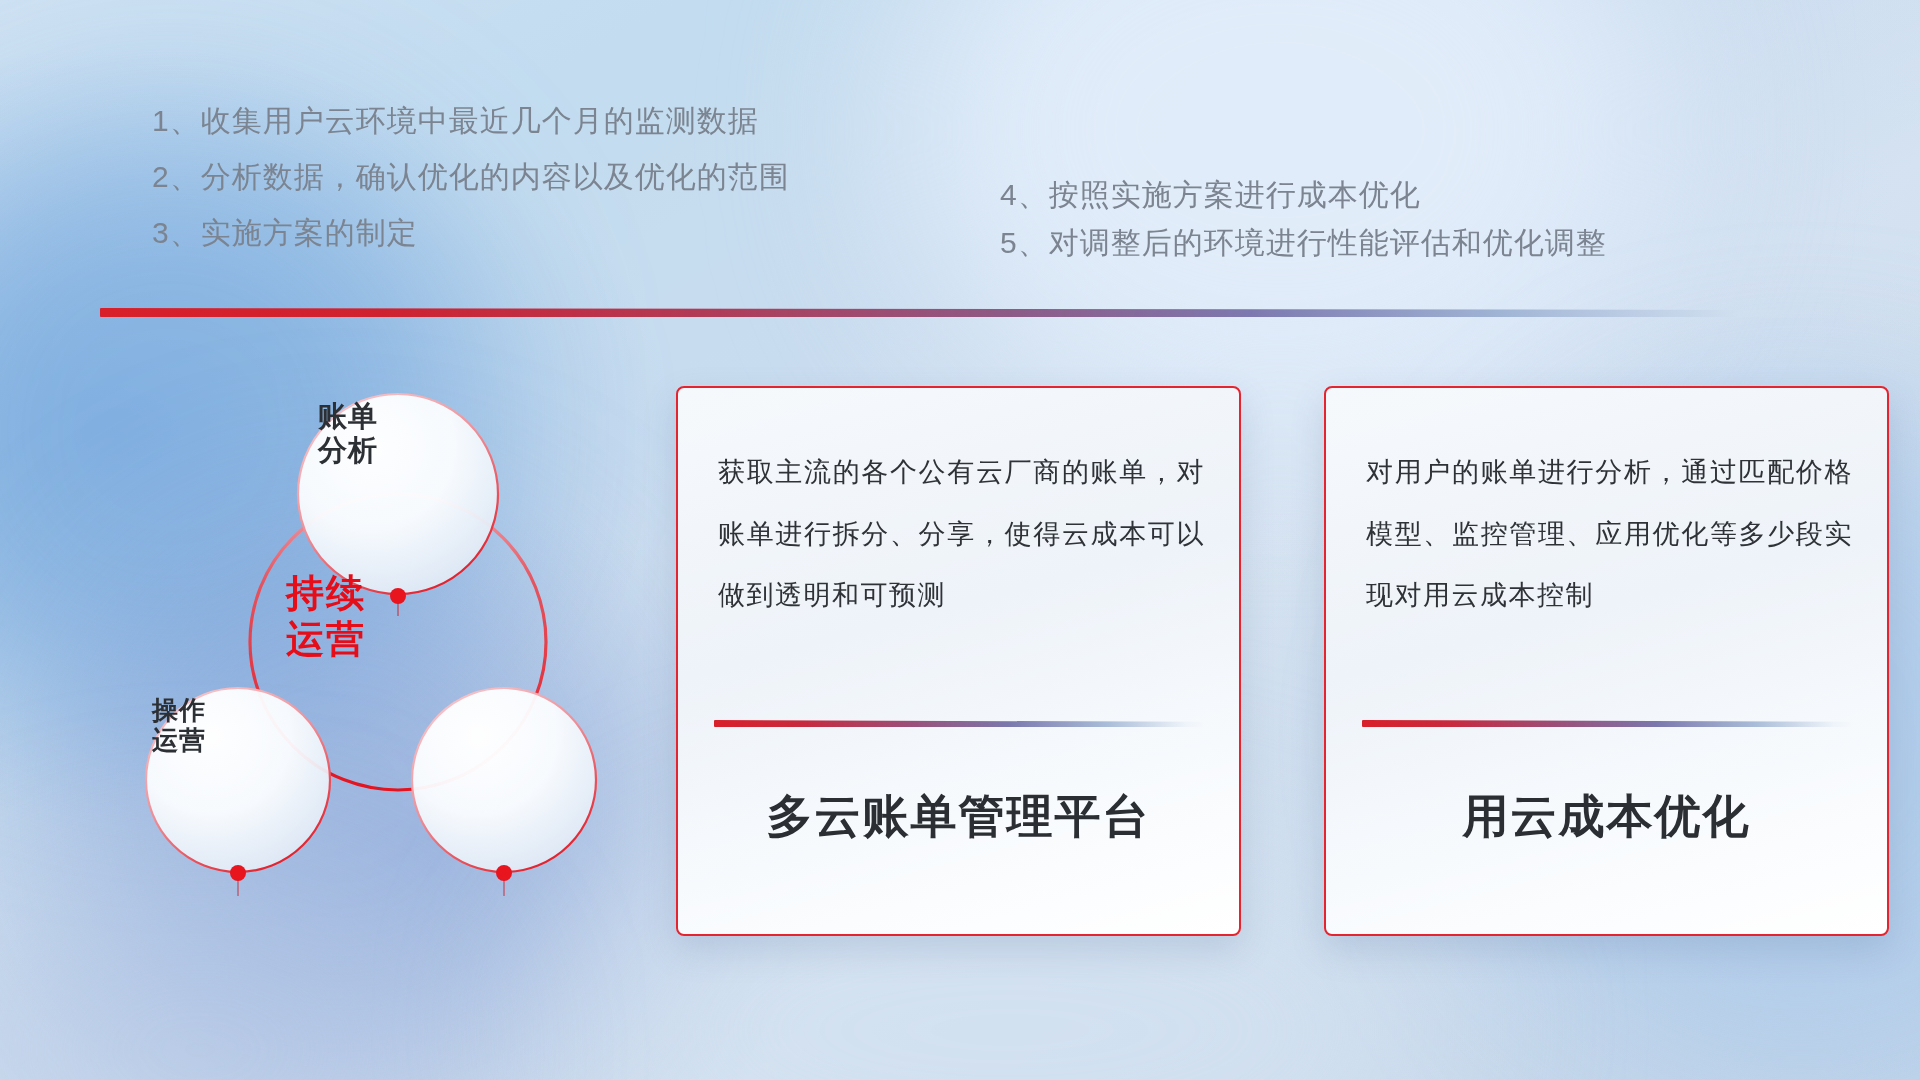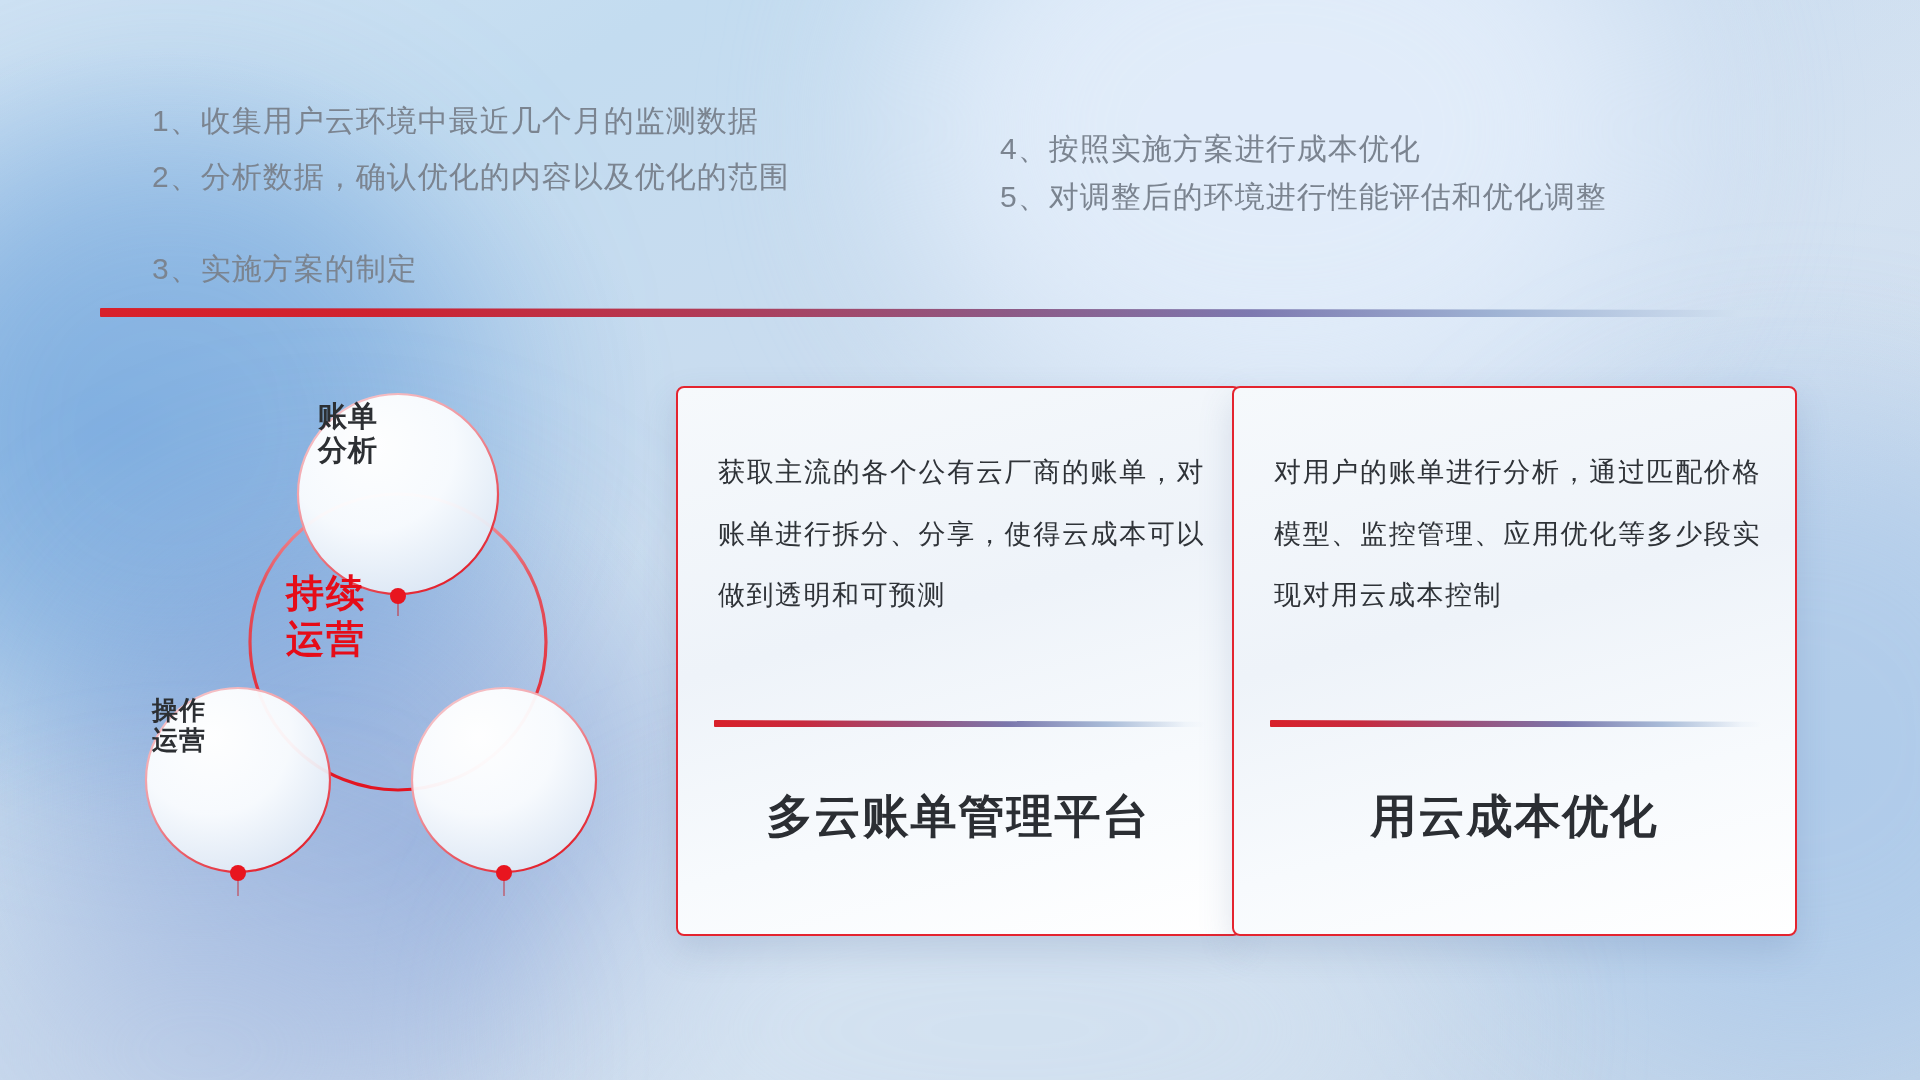--- a/index.html
+++ b/index.html
@@ -47,25 +47,25 @@
   }
   .step {
     position: absolute;
     white-space: nowrap;
     font-size: 30px;
     letter-spacing: 1px;
     color: #7b8490;
     line-height: 1;
   }
   .col-left  .step { left: 152px; }
-  .col-right .step { left: 1000px; }
+  .col-right .step { left: 1000px; margin-top: 46px; }
 
   .step.s1 { top: 2px; }
   .step.s2 { top: 58px; }
-  .step.s3 { top: 114px; margin-top: 36px; }
+  .step.s3 { top: 114px; }
   .step.s4 { top: 30px; }
   .step.s5 { top: 78px; }
 
   
   .rule {
     position: absolute;
     left: 100px;
     top: 308px;
     width: 1745px;
     height: 9px;
@@ -124,21 +124,21 @@
     top: 386px;
     width: 565px;
     height: 550px;
     border: 2px solid #e4242f;
     border-radius: 8px;
     background: linear-gradient(165deg, #f6f9fc 0%, #eef3f9 42%, #f7fafd 72%, #ffffff 100%);
     box-shadow: 0 14px 34px rgba(70,100,150,0.18);
     overflow: hidden;
   }
   .card-1 { left: 676px; }
-  .card-2 { left: 1232px; }
+  .card-2 { left: 1324px; }
 
   .card-body {
     position: absolute;
     left: 40px;
     right: 34px;
     top: 54px;
     font-size: 27px;
     line-height: 2.28;
     color: #2f3338;
     letter-spacing: 1.5px;

